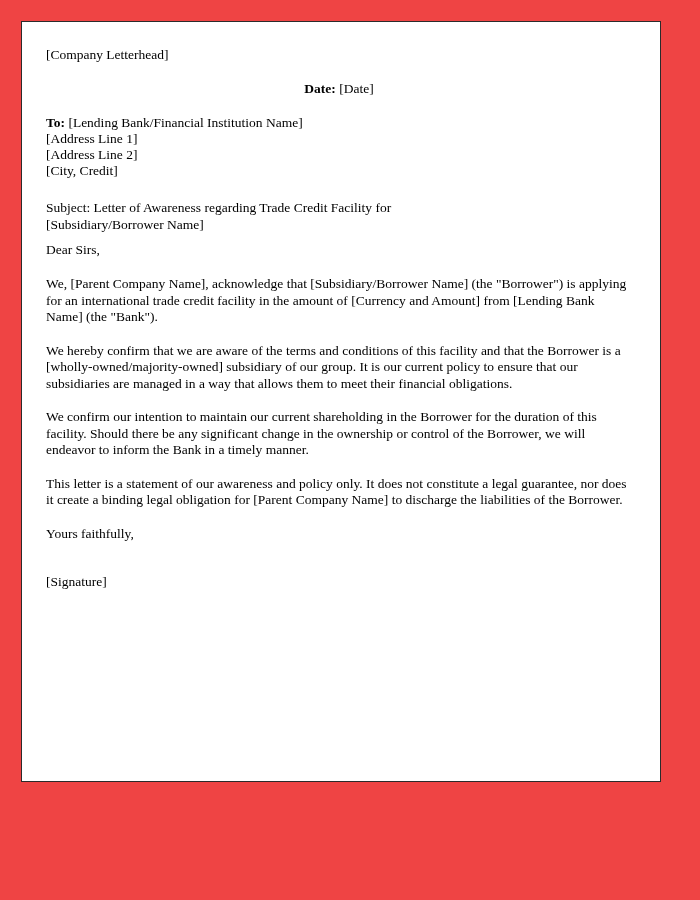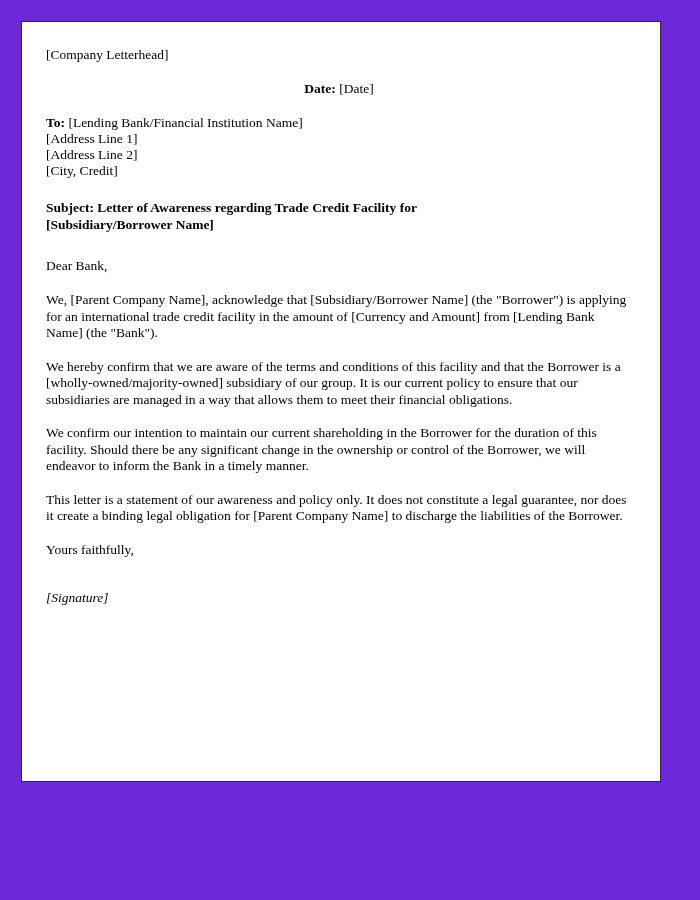--- a/index.html
+++ b/index.html
@@ -12,21 +12,21 @@
     width: 700px;
     height: 900px;
     font-family: "Liberation Serif", "DejaVu Serif", serif;
     color: #000000;
     -webkit-font-smoothing: antialiased;
   }
   .page {
     position: relative;
     width: 700px;
     height: 900px;
-    background: #6d28d9;
+    background: #ef4444;
     overflow: hidden;
   }
   .letter-frame {
     position: absolute;
     left: 21px;
     top: 21px;
     width: 640px;
     height: 761px;
     border: 1.5px solid #2b2b2b;
     box-sizing: border-box;
@@ -50,38 +50,37 @@
     margin-bottom: 18px;
     text-align: center;
   }
   .recipient {
     margin-bottom: 20px;
   }
   .recipient .addr-line {
     display: block;
   }
   .subject {
-    font-weight: bold;
-    margin-bottom: 25px;
+    font-weight: normal;
+    margin-bottom: 9px;
     line-height: 17px;
   }
   .salutation {
     margin-bottom: 18px;
   }
   .para {
     margin-bottom: 17px;
     line-height: 16.5px;
     margin-top: 17px;
   }
   .closing {
     margin-bottom: 32px;
   }
   .signature-placeholder {
     margin-bottom: 32px;
-    font-style: italic;
   }
   .signatory .sig-line {
     display: block;
     line-height: 18px;
   }
   .lbl-bold {
     font-weight: bold;
   }
 </style>
 </head>
@@ -106,21 +105,21 @@
         <span class="addr-line">[Address Line 1]</span>
         <span class="addr-line">[Address Line 2]</span>
         <span class="addr-line">[City, Credit]</span>
       </div>
 
       <div class="block subject">
         <div>Subject: Letter of Awareness regarding Trade Credit Facility for</div>
         <div>[Subsidiary/Borrower Name]</div>
       </div>
 
-      <div class="block salutation">Dear Bank,</div>
+      <div class="block salutation">Dear Sirs,</div>
 
       <div class="block para">We, [Parent Company Name], acknowledge that [Subsidiary/Borrower Name] (the "Borrower") is applying for an international trade credit facility in the amount of [Currency and Amount] from [Lending Bank Name] (the "Bank").</div>
       <div class="block para">We hereby confirm that we are aware of the terms and conditions of this facility and that the Borrower is a [wholly-owned/majority-owned] subsidiary of our group. It is our current policy to ensure that our subsidiaries are managed in a way that allows them to meet their financial obligations.</div>
       <div class="block para">We confirm our intention to maintain our current shareholding in the Borrower for the duration of this facility. Should there be any significant change in the ownership or control of the Borrower, we will endeavor to inform the Bank in a timely manner.</div>
       <div class="block para">This letter is a statement of our awareness and policy only. It does not constitute a legal guarantee, nor does it create a binding legal obligation for [Parent Company Name] to discharge the liabilities of the Borrower.</div>
 
       <div class="block closing">Yours faithfully,</div>
 
       <div class="block signature-placeholder">[Signature]</div>
 

